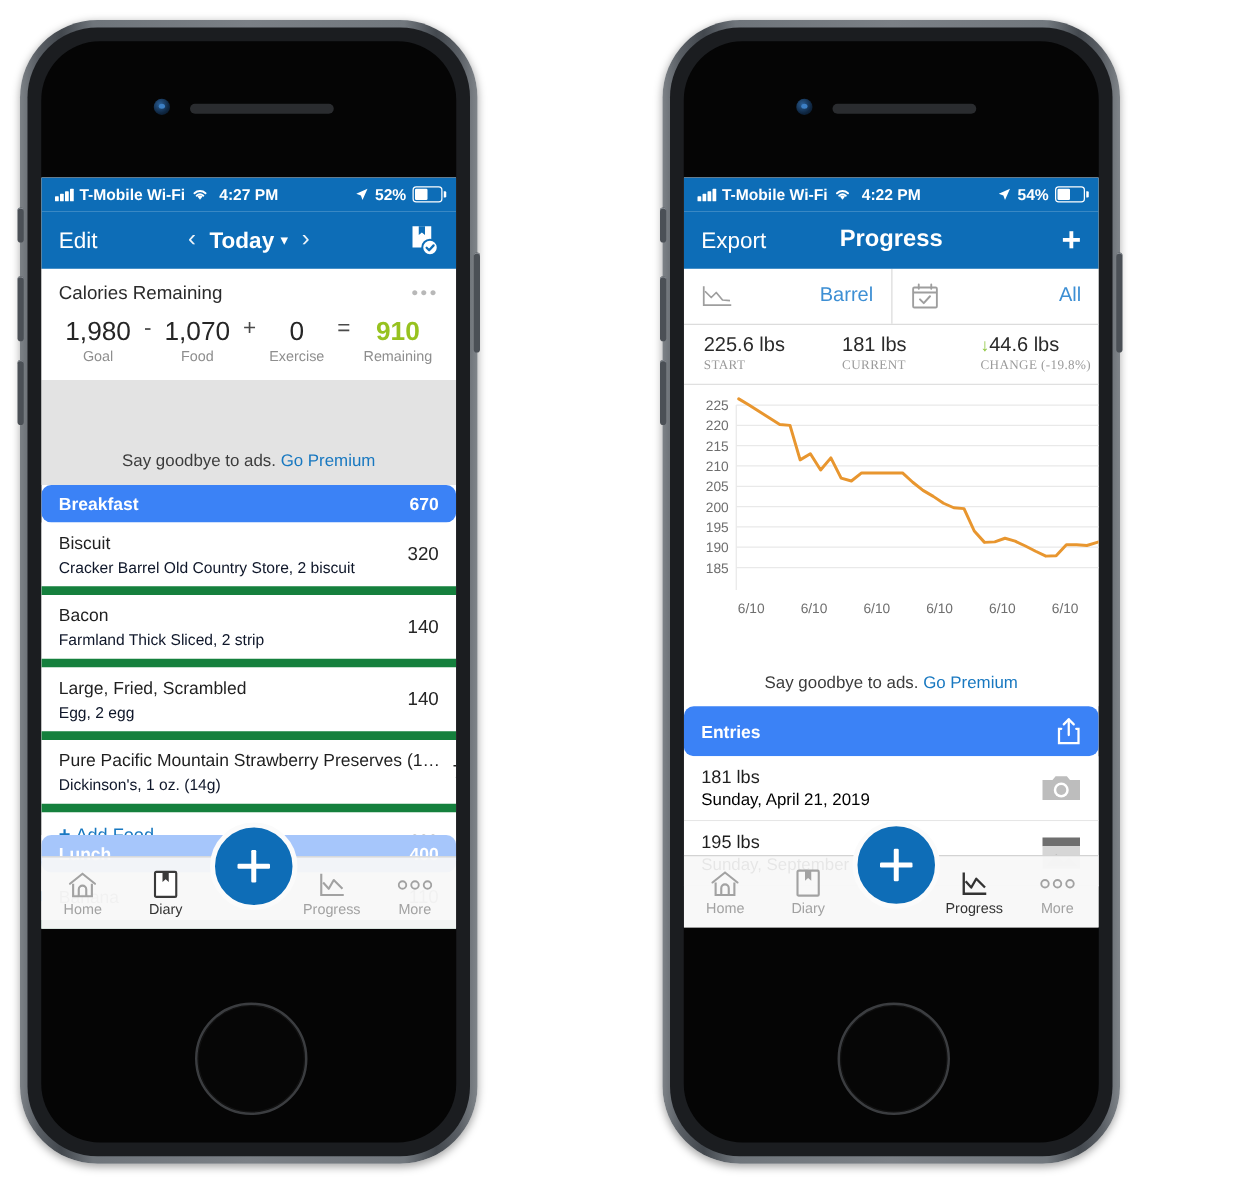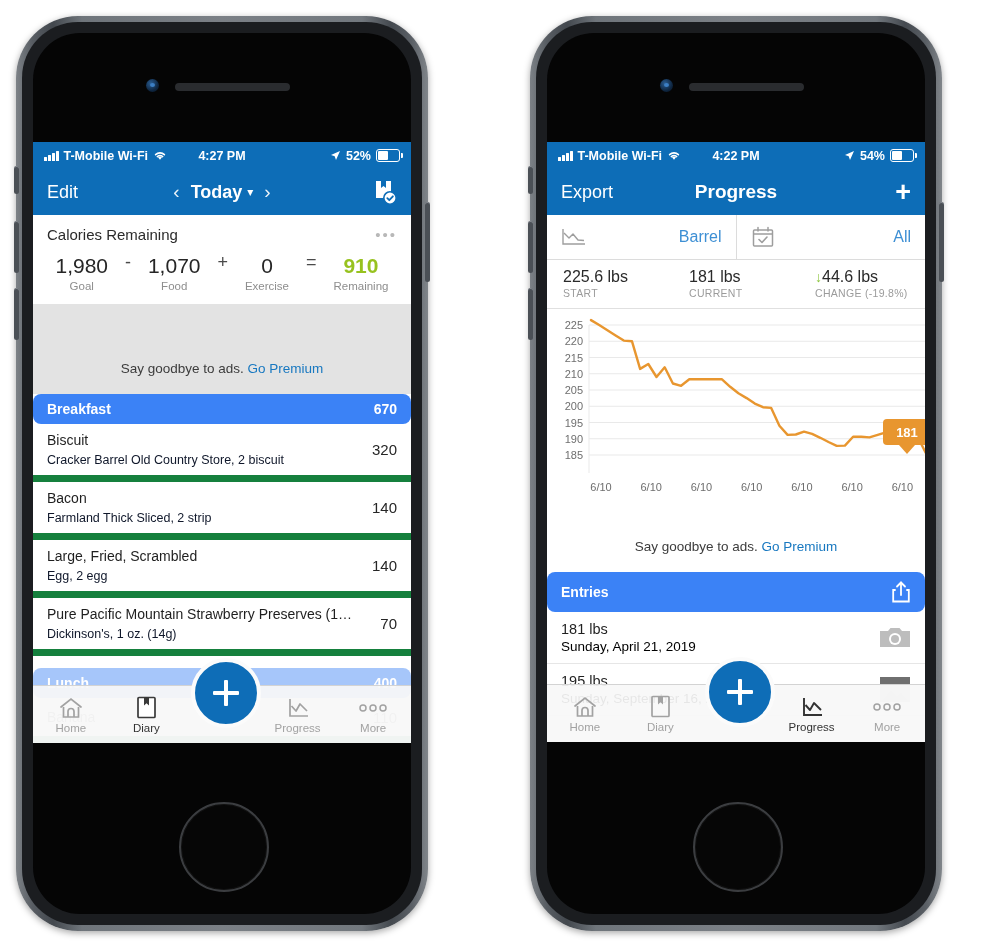--- a/index.html
+++ b/index.html
@@ -1,20 +1,20 @@
 <!DOCTYPE html>
 <html><head>
 <meta charset="utf-8">
 <style>
   html,body{margin:0;padding:0;background:#ffffff;}
   body{width:1000px;height:947px;font-family:"Liberation Sans",sans-serif;-webkit-font-smoothing:antialiased;}
   .stage{position:relative;width:1000px;height:947px;overflow:hidden;}
 
   
-  .phone{position:absolute;top:16px;width:412px;height:915px;border-radius:62px;
+  .phone{position:absolute;top:16px;width:366px;height:915px;border-radius:62px;
     background:linear-gradient(90deg,#7d8287 0%,#585d63 4%,#43484e 9%,#6f757b 16%,#7b8086 50%,#72787e 84%,#44494f 91%,#5a5f65 96%,#80858a 100%);
     box-shadow:0 2px 7px rgba(0,0,0,.35);}
   .phone.left{left:16px;}
   .phone.right{left:530px;}
   .phone .inner{position:absolute;left:6px;top:6px;right:6px;bottom:6px;border-radius:56px;
     background:#1b1d20;}
   .phone .glass{position:absolute;left:11px;top:11px;right:11px;bottom:11px;border-radius:47px;
     background:#050505;overflow:hidden;}
 
   .cam{position:absolute;width:13px;height:13px;border-radius:50%;left:50%;margin-left:-76px;top:46px;
@@ -68,21 +68,21 @@
   .dots{color:#b8b8b8;letter-spacing:2px;font-size:15px;}
   .cal-row{display:flex;align-items:flex-end;justify-content:space-around;margin-top:9px;}
   .cal-col{text-align:center;min-width:42px;}
   .cal-num{font-size:21px;color:#262626;line-height:1.1;}
   .cal-num.green{color:#97c21f;font-weight:bold;}
   .cal-lbl{font-size:11.5px;color:#8e8e8e;margin-top:3px;}
   .cal-op{font-size:18px;color:#4a4a4a;padding-bottom:19px;}
 
   
   .ad{background:#e3e3e3;height:72px;display:flex;align-items:flex-end;justify-content:center;
-    padding-bottom:18px;font-size:13.5px;color:#3c3c3c;}
+    padding-bottom:12px;font-size:13.5px;color:#3c3c3c;}
   .ad a{color:#1878c0;text-decoration:none;}
 
   
   .sec{background:#3b82f6;color:#fff;height:30px;display:flex;align-items:center;
     justify-content:space-between;padding:0 14px;font-size:14px;font-weight:bold;border-radius:8px;}
 
   
   .frow{display:flex;align-items:center;justify-content:space-between;padding:8px 14px;
     border-bottom:7px solid #15803d;background:#fff;min-height:45px;box-sizing:border-box;}
   .fname{font-size:14px;color:#1f1f1f;white-space:nowrap;overflow:hidden;text-overflow:ellipsis;max-width:325px;}
@@ -117,21 +117,21 @@
   
   .filterrow{display:flex;height:44px;border-bottom:1px solid #dcdcdc;background:#fff;}
   .filter{flex:1;display:flex;align-items:center;justify-content:space-between;padding:0 14px;}
   .filter + .filter{border-left:1px solid #dcdcdc;}
   .filter .val{color:#3d8fd4;font-size:16px;}
 
   
   .stats{display:flex;padding:8px 0 9px;border-bottom:1px solid #e0e0e0;background:#fff;}
   .stat{flex:1;padding-left:16px;}
   .stat .v{font-size:16px;color:#2a2a2a;}
-  .stat .k{font-size:10.5px;color:#9b9b9b;letter-spacing:.3px;margin-top:1px;}
+  .stat .k{font-size:10.5px;color:#9b9b9b;letter-spacing:.3px;margin-top:1px;font-family:Liberation Serif, serif;}
   .stat .v .arrow{color:#8dc63f;font-size:14px;}
 
   .chartwrap{background:#fff;padding:6px 0 2px;}
   .entry{display:flex;align-items:center;justify-content:space-between;padding:9px 14px;
     border-bottom:1px solid #e6e6e6;background:#fff;min-height:50px;box-sizing:border-box;}
   .entry .w{font-size:14.5px;color:#1f1f1f;}
   .entry .d{font-size:13.5px;color:#000000;margin-top:2px;}
 </style>
 </head>
 <body>

